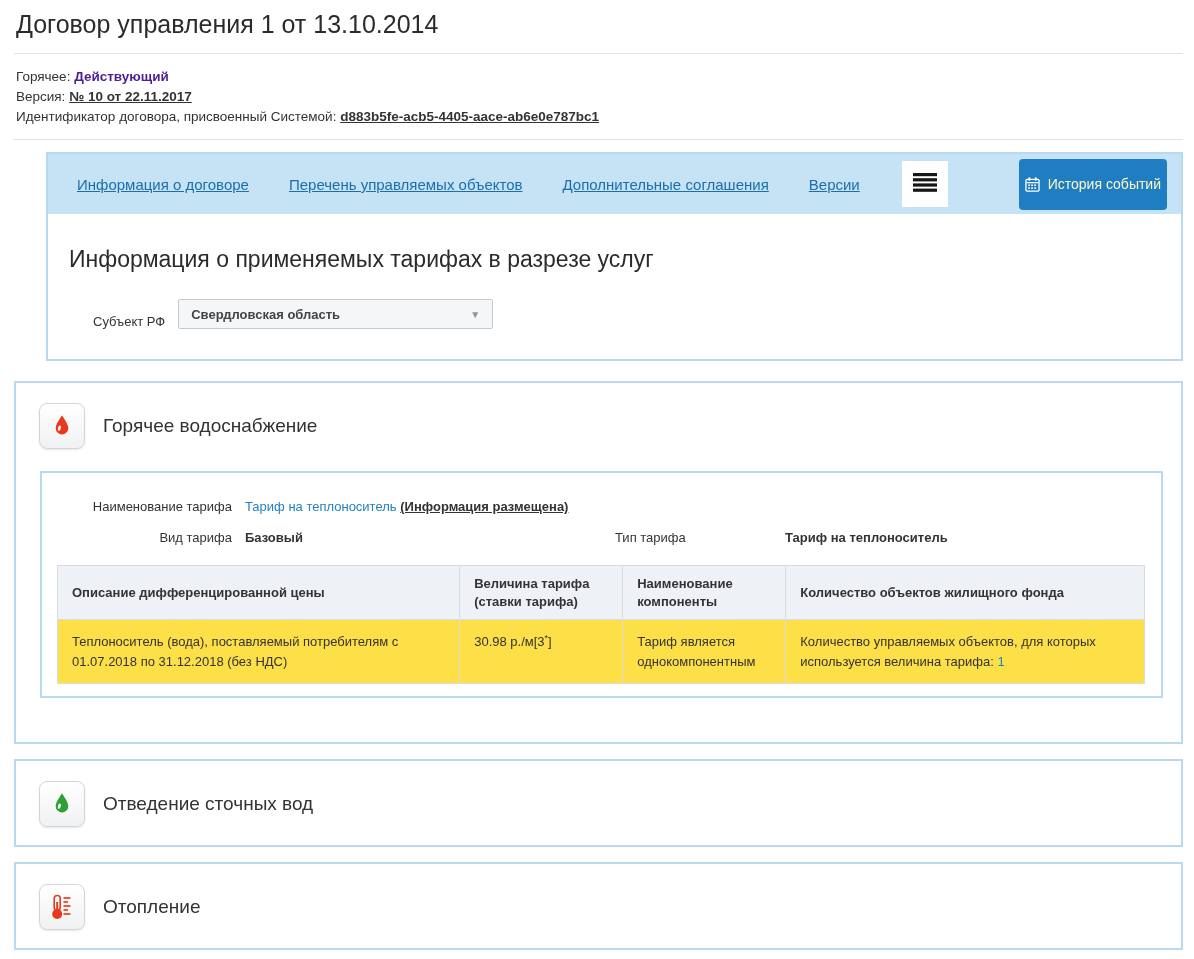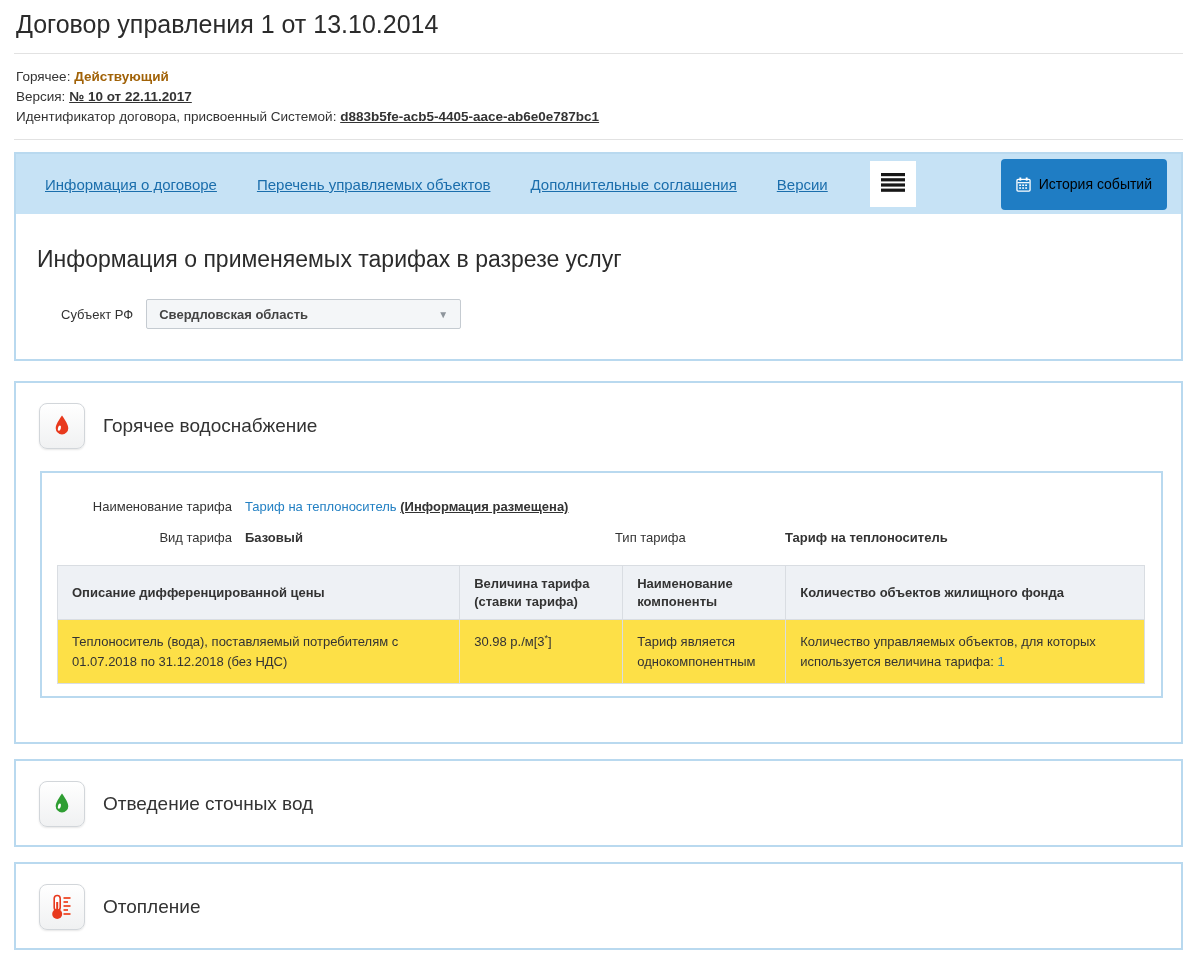--- a/index.html
+++ b/index.html
@@ -10,39 +10,39 @@
     background: #fff;
     font-size: 13.5px;
   }
   .page { padding: 8px 11px 0 14px; }
 
   
   .page-title { font-size: 25px; font-weight: 500; padding: 2px 0 14px 2px; color: #2b2b2b; }
   .rule { border: none; border-top: 1px solid #e2e2e2; }
   .meta { padding: 13px 0 12px 2px; }
   .meta-line { line-height: 20px; }
-  .status-value { color: #a16207; font-weight: bold; }
+  .status-value { color: #4c1d95; font-weight: bold; }
   .bold { font-weight: bold; text-decoration: underline; }
 
   
   .panel { border: 2px solid #b9d9ef; background: #fff; }
-  .panel-main { margin-top: 12px; }
+  .panel-main { margin-top: 12px; margin-left: 32px; }
   .panel-service { margin-top: 20px; }
   .panel-service2 { margin-top: 15px; }
 
   
   .tabbar { background: #c6e2f5; height: 60px; display: flex; align-items: center; padding-left: 29px; }
   .tab-link { color: #1b6eac; text-decoration: underline; font-size: 15px; margin-right: 40px; cursor: pointer; white-space: nowrap; }
   .menu-box { width: 46px; height: 46px; background: #fff; display: flex; align-items: center; justify-content: center; margin-left: 2px; cursor: pointer; flex: none; }
-  .history-btn { margin-left: auto; margin-right: 14px; background: #1f7dc4; color: #000000; border: none; border-radius: 4px; height: 51px; padding: 0 15px; font-size: 14px; font-family: "Liberation Sans", sans-serif; display: flex; align-items: center; gap: 8px; cursor: pointer; }
+  .history-btn { margin-left: auto; margin-right: 14px; background: #1f7dc4; color: #fef9c3; border: none; border-radius: 4px; height: 51px; padding: 0 6px; font-size: 14px; font-family: "Liberation Sans", sans-serif; display: flex; align-items: center; gap: 8px; cursor: pointer; }
 
   
   .content1 { padding: 32px 21px 30px 21px; }
   .section-heading { font-size: 23px; font-weight: 500; color: #2b2b2b; margin-bottom: 26px; }
-  .region-row { display: flex; align-items: center; }
+  .region-row { display: flex; align-items: flex-end; }
   .region-label { margin-left: 24px; margin-right: 13px; font-size: 13px; }
   .select { width: 315px; height: 30px; border: 1px solid #c5cbd1; background: #f4f6f8; border-radius: 2px; display: flex; align-items: center; justify-content: space-between; padding: 0 12px; font-size: 13px; color: #444; cursor: pointer; font-weight: bold; }
   .caret { color: #8e959c; font-size: 10px; }
 
   
   .service-head { display: flex; align-items: center; padding: 20px 24px 18px 23px; }
   .icon-btn { width: 46px; height: 46px; border: 1px solid #d2d6da; border-radius: 8px; background: linear-gradient(#ffffff, #f0f1f2); box-shadow: 0 1px 2px rgba(0,0,0,.10); display: flex; align-items: center; justify-content: center; margin-right: 18px; cursor: pointer; flex: none; }
   .service-title { font-size: 19px; }
 
   .inner-panel { border: 2px solid #b9d9ef; margin: 4px 18px 44px 24px; padding: 26px 0 12px 0; }

